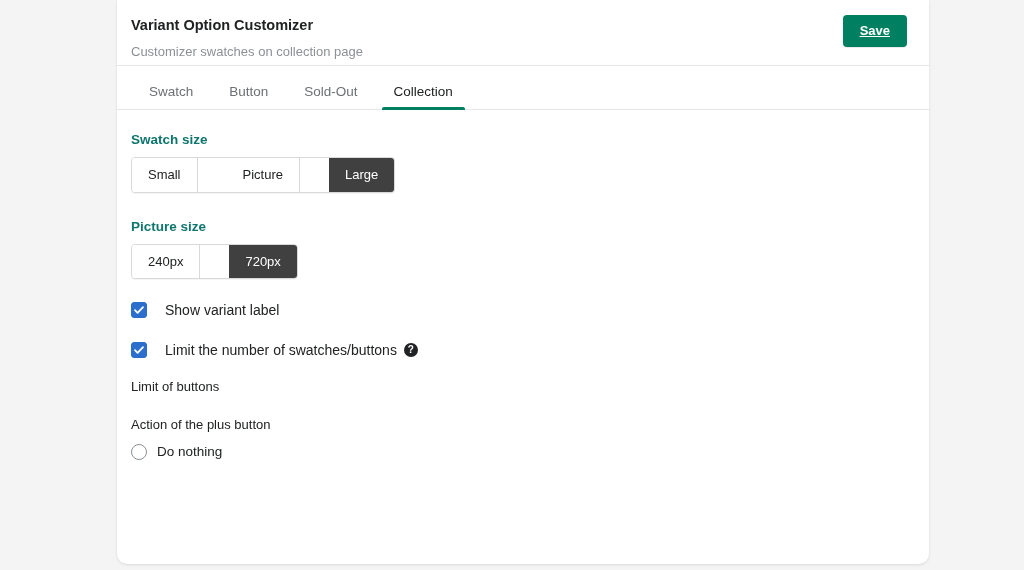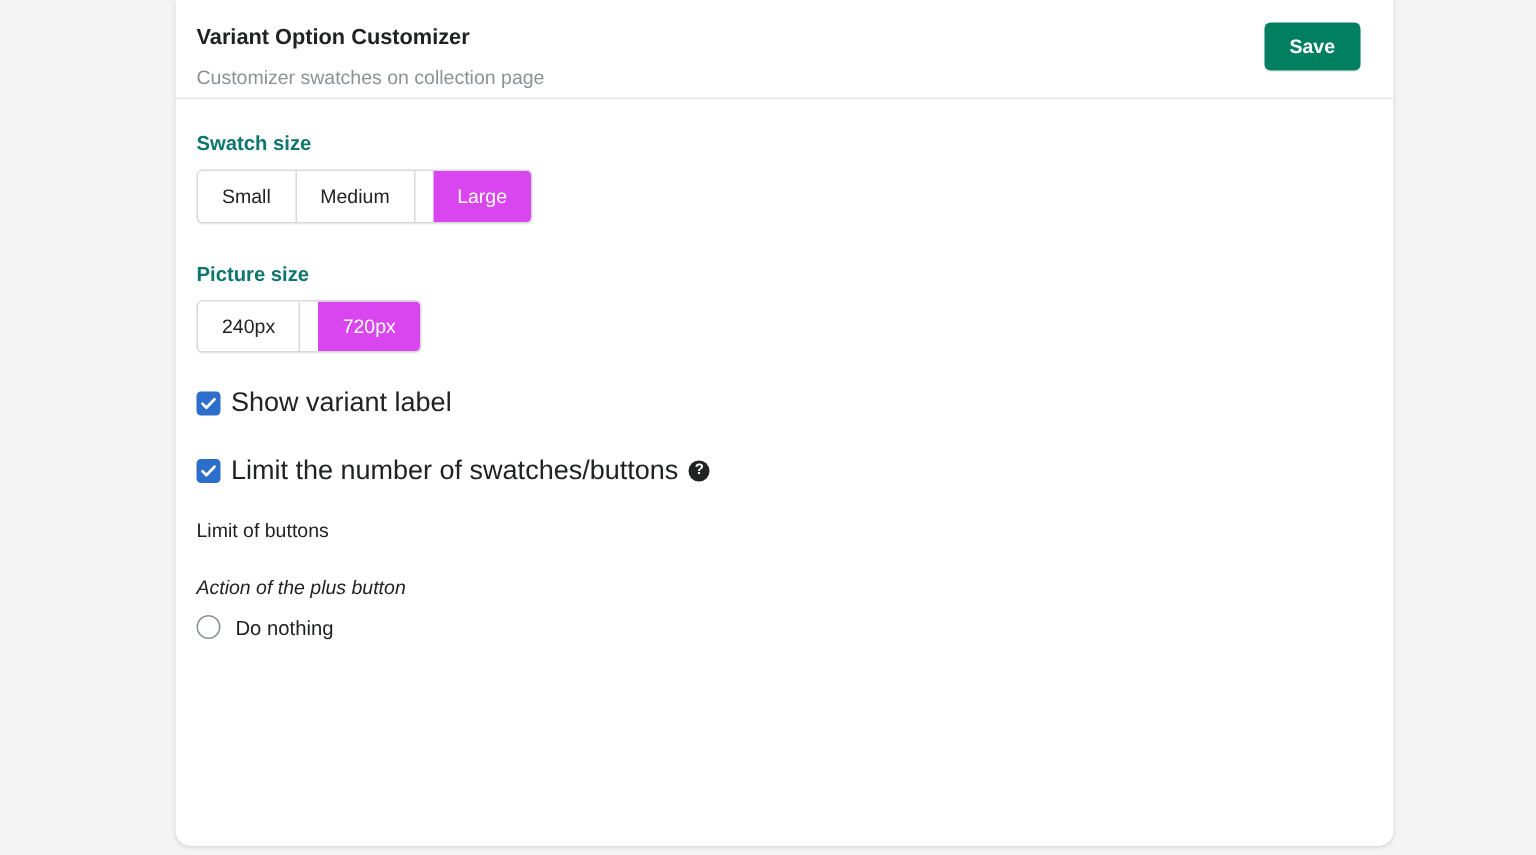--- a/index.html
+++ b/index.html
@@ -66,20 +66,21 @@
     color: #ffffff;
     font-size: 13px;
     font-weight: 600;
     border: none;
     border-radius: 4px;
     padding: 8px 17px;
     cursor: pointer;
     font-family: "Liberation Sans", sans-serif;
     line-height: 1.2;
     box-shadow: 0 1px 0 rgba(0,0,0,0.08);
+    text-decoration: underline;
   }
 
   
   .tabs {
     display: flex;
     align-items: flex-end;
     height: 44px;
     border-bottom: 1px solid #e7e7e7;
     padding-left: 14px;
     box-sizing: border-box;
@@ -122,37 +123,37 @@
   .spacer-lg { height: 26px; }
 
   
   .segmented {
     display: inline-flex;
     border: 1px solid #d9d9d9;
     border-radius: 4px;
     overflow: hidden;
     background: #ffffff;
     box-shadow: 0 1px 0 rgba(0,0,0,0.04);
+    gap: 29px;
   }
   .segment {
     font-size: 13px;
     color: #202223;
     padding: 8px 16px;
     background: #ffffff;
     border-right: 1px solid #d9d9d9;
     cursor: pointer;
     line-height: 1.35;
     user-select: none;
     white-space: nowrap;
   }
   .segment:last-child { border-right: none; }
   .segment.selected {
-    background: #d946ef;
+    background: #404040;
     color: #ffffff;
-    margin-left: 12px;
   }
 
   
   .check-row {
     display: flex;
     align-items: center;
     margin-top: 22px;
   }
   .checkbox {
     width: 16px;
@@ -160,23 +161,23 @@
     border-radius: 3px;
     background: #2c6ecb;
     border: 1px solid #2c6ecb;
     box-sizing: border-box;
     position: relative;
     flex: 0 0 auto;
     cursor: pointer;
   }
   .checkbox svg { position: absolute; left: 1px; top: 1px; }
   .check-label {
-    font-size: 18px;
-    color: #202223;
-    margin-left: 7px;
+    font-size: 14px;
+    color: #202223;
+    margin-left: 18px;
     line-height: 1.3;
   }
   .help-icon {
     width: 14px;
     height: 14px;
     border-radius: 50%;
     background: #202223;
     color: #ffffff;
     font-size: 10px;
     font-weight: 700;
@@ -252,21 +253,20 @@
     border-top: 4px solid #5c5f62;
   }
 
   
   .radio-group { margin-top: 21px; }
   .radio-title {
     font-size: 13px;
     color: #202223;
     margin-bottom: 9px;
     line-height: 1.3;
-    font-style: italic;
   }
   .radio-row {
     display: flex;
     align-items: center;
     margin-bottom: 9px;
     cursor: pointer;
   }
   .radio {
     width: 16px;
     height: 16px;
@@ -289,28 +289,34 @@
 
 <div class="page">
   <div class="card">
 
     <div class="card-header">
       <div class="app-title">Variant Option Customizer</div>
       <div class="app-subtitle">Customizer swatches on collection page</div>
       <button class="save-button">Save</button>
     </div>
 
+    <div class="tabs">
+      <div class="tab">Swatch</div>
+      <div class="tab">Button</div>
+      <div class="tab">Sold-Out</div>
+      <div class="tab active">Collection</div>
+    </div>
 
     <div class="card-body">
 
       
       <div class="section-title">Swatch size</div>
       <div class="segmented">
         <div class="segment">Small</div>
-        <div class="segment">Medium</div>
+        <div class="segment">Picture</div>
         <div class="segment selected">Large</div>
       </div>
 
       <div class="spacer-lg"></div>
 
       
       <div class="section-title">Picture size</div>
       <div class="segmented">
         <div class="segment">240px</div>
         <div class="segment selected">720px</div>

